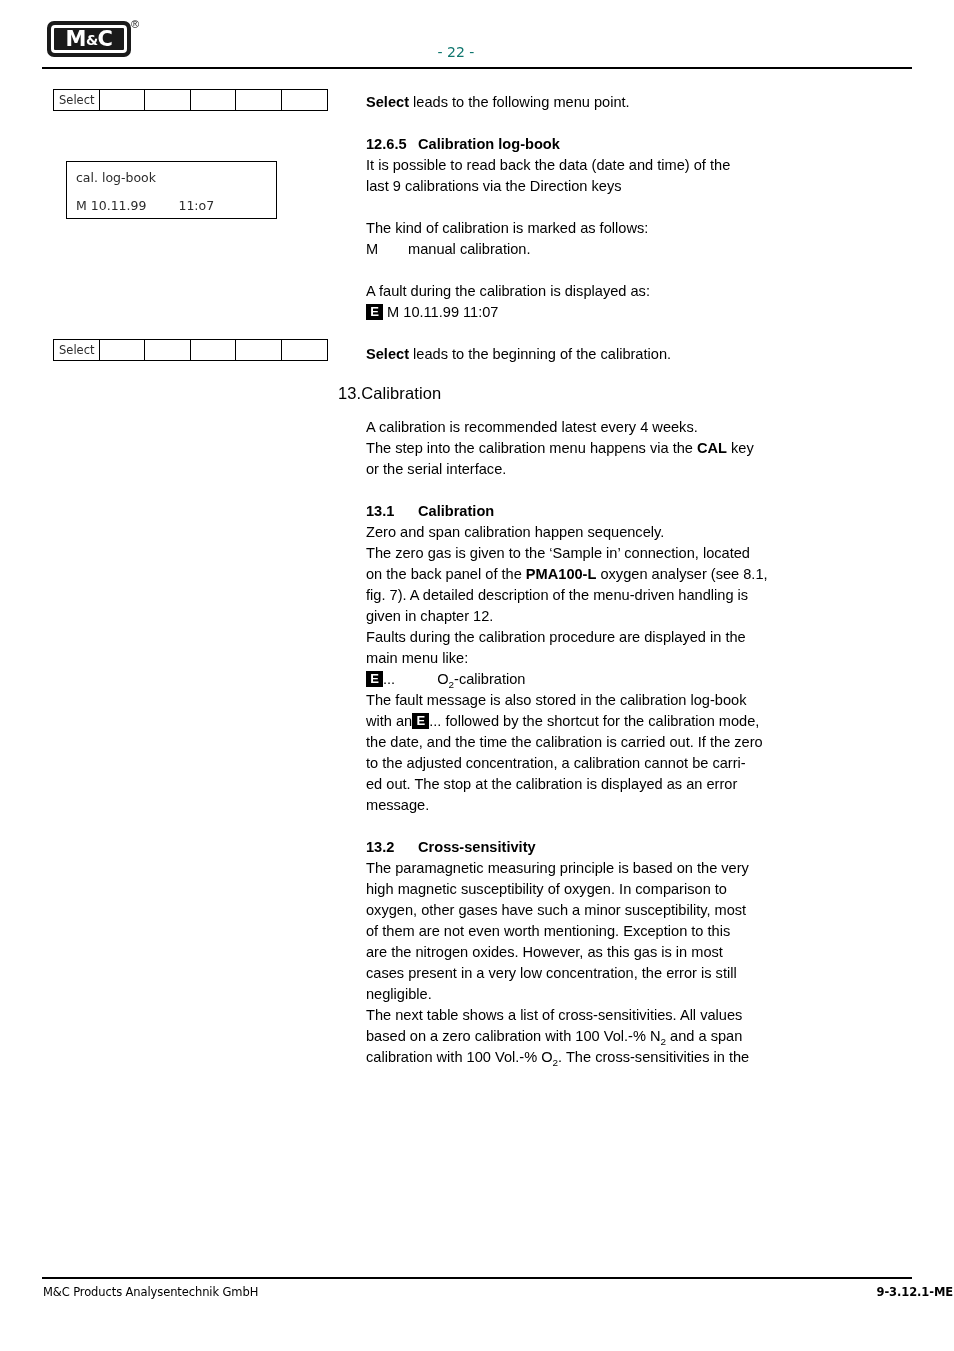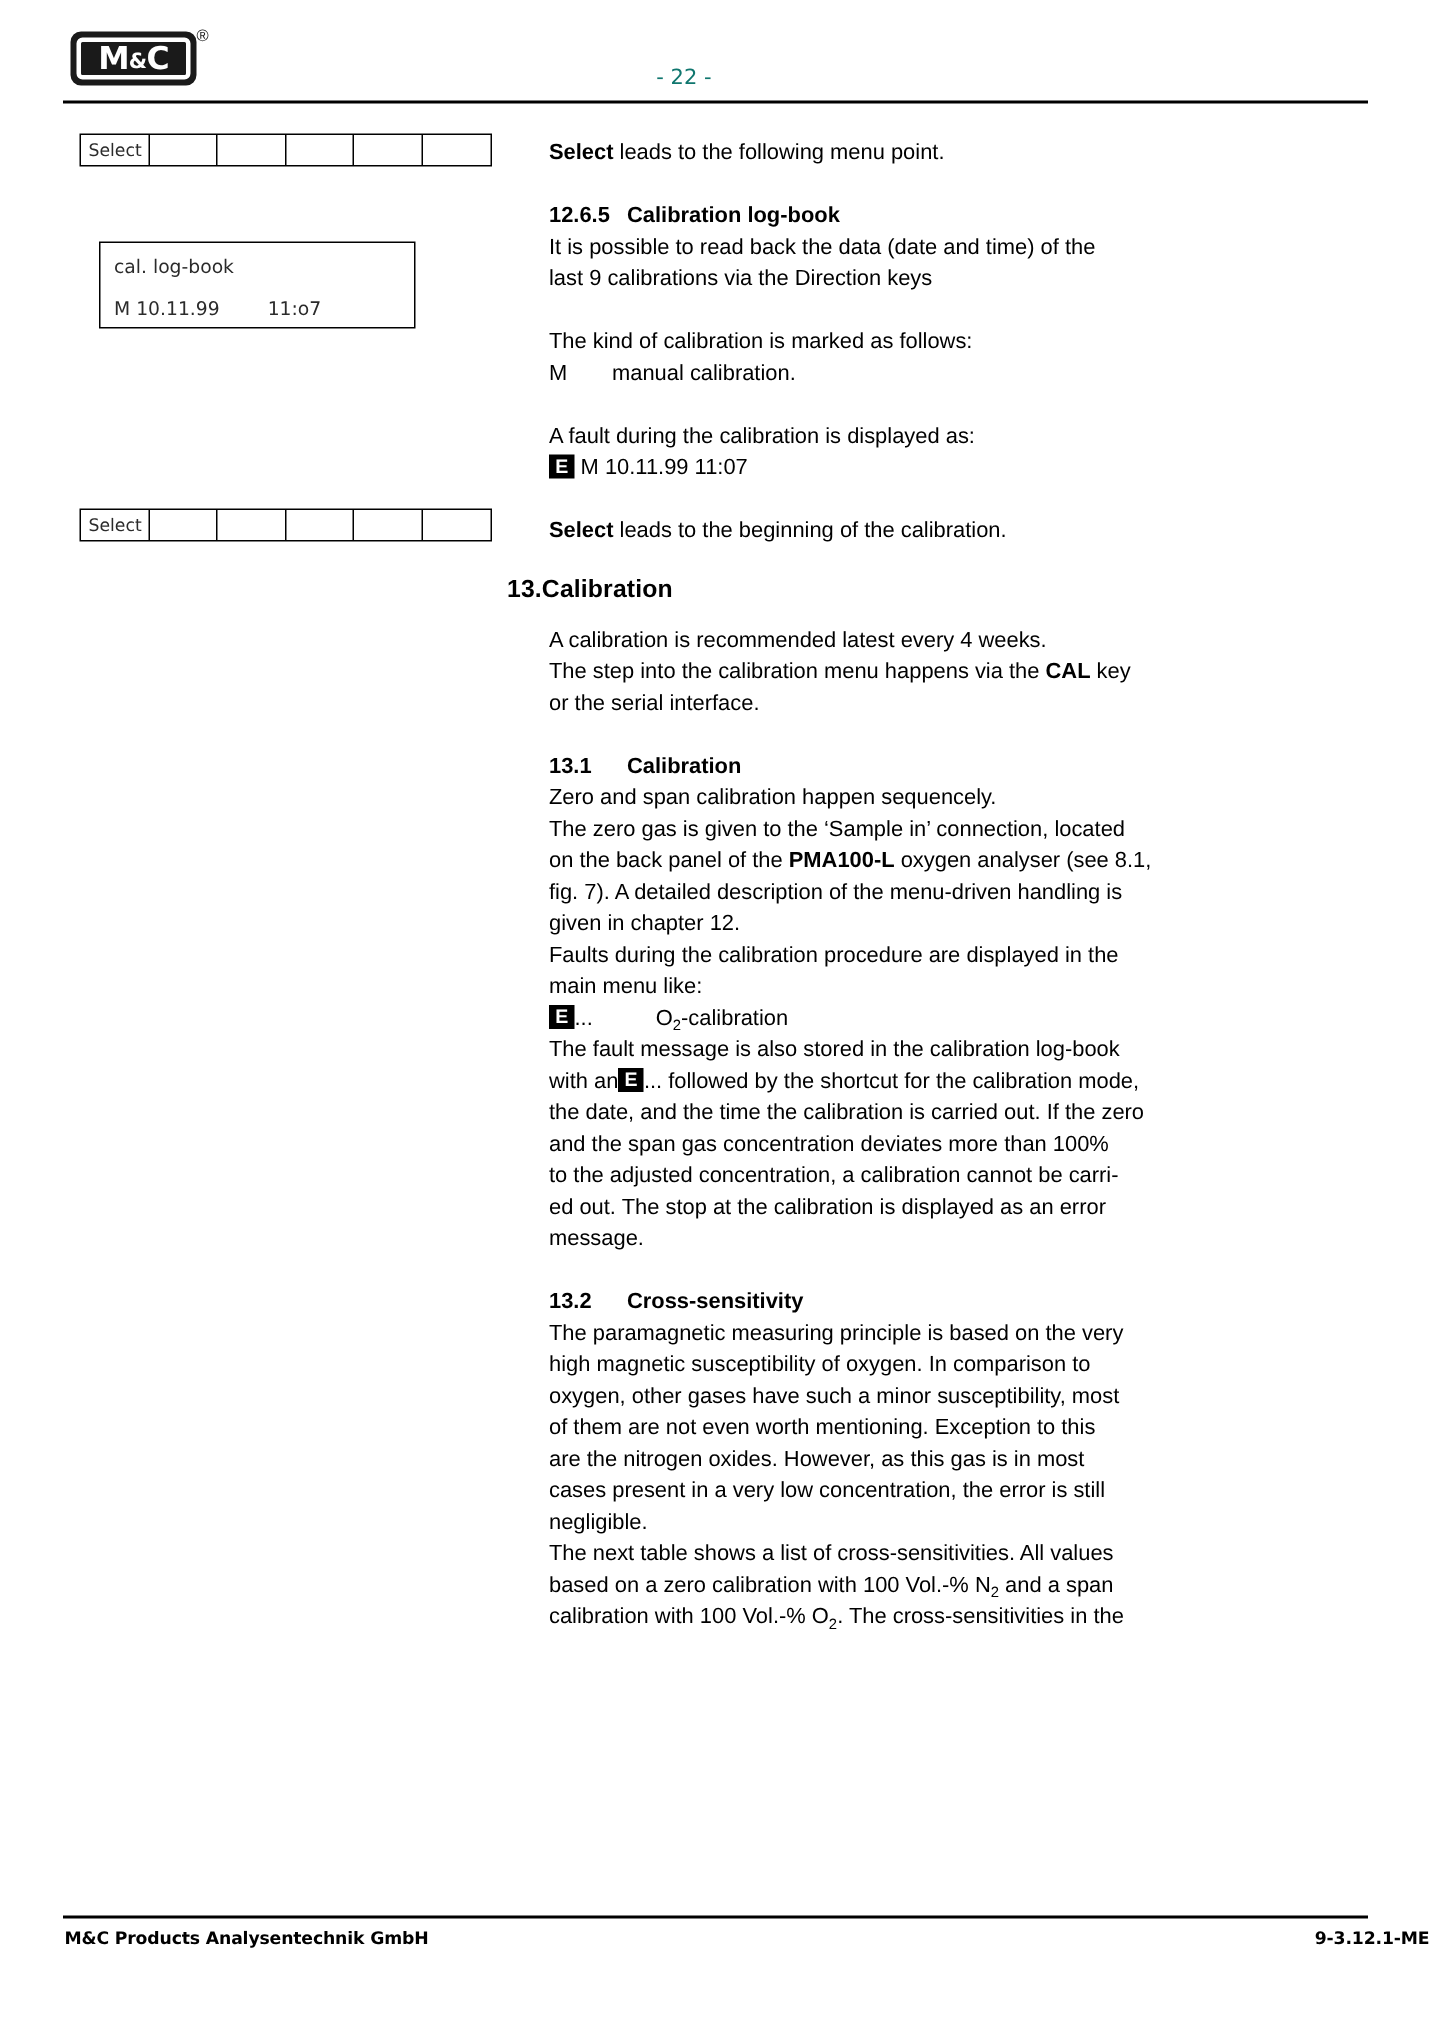--- a/index.html
+++ b/index.html
@@ -84,21 +84,21 @@
     width: 870px;
     height: 2px;
     background: #000000;
   }
   .footer-left {
     position: absolute;
     left: 43px;
     top: 1285px;
     font-family: "DejaVu Sans", sans-serif;
     font-size: 11.5px;
-    font-weight: bold;
+    font-weight: normal;
     letter-spacing: -0.1px;
   }
   .footer-right {
     position: absolute;
     left: 0;
     top: 1285px;
     width: 912px;
     text-align: right;
     font-family: "DejaVu Sans", sans-serif;
     font-size: 11.5px;
@@ -170,21 +170,21 @@
   }
   .h3 .num { display: inline-block; min-width: 52px; }
   b { font-weight: bold; }
 
   
   .chapter-heading {
     position: absolute;
     left: 338px;
     top: 384px;
     font-size: 16.5px;
-    font-weight: bold;
+    font-weight: normal;
     letter-spacing: 0.1px;
   }
 
   .ebadge {
     display: inline-block;
     background: #000000;
     color: #ffffff;
     font-weight: bold;
     font-size: 13px;
     line-height: 16px;
@@ -277,21 +277,20 @@
     <p>The zero gas is given to the ‘Sample in’ connection, located</p>
     <p><span>on the back panel of the </span><b>PMA100-L</b><span> oxygen analyser (see 8.1,</span></p>
     <p>fig. 7). A detailed description of the menu-driven handling is</p>
     <p>given in chapter 12.</p>
     <p>Faults during the calibration procedure are displayed in the</p>
     <p>main menu like:</p>
     <p><span class="ebadge">E</span><span>...</span><span class="mono-ind"></span><span>O</span><sub>2</sub><span>-calibration</span></p>
     <p>The fault message is also stored in the calibration log-book</p>
     <p><span>with an</span><span class="ebadge">E</span><span>... followed by the shortcut for the calibration mode,</span></p>
     <p>the date, and the time the calibration is carried out. If the zero</p>
-    <p>and the span gas concentration deviates more than 100%</p>
     <p>to the adjusted concentration, a calibration cannot be carri-</p>
     <p>ed out. The stop at the calibration is displayed as an error</p>
     <p>message.</p>
 
     <div class="gap"></div>
 
     <p class="h3"><span class="num">13.2</span><span>Cross-sensitivity</span></p>
     <p>The paramagnetic measuring principle is based on the very</p>
     <p>high magnetic susceptibility of oxygen. In comparison to</p>
     <p>oxygen, other gases have such a minor susceptibility, most</p>

